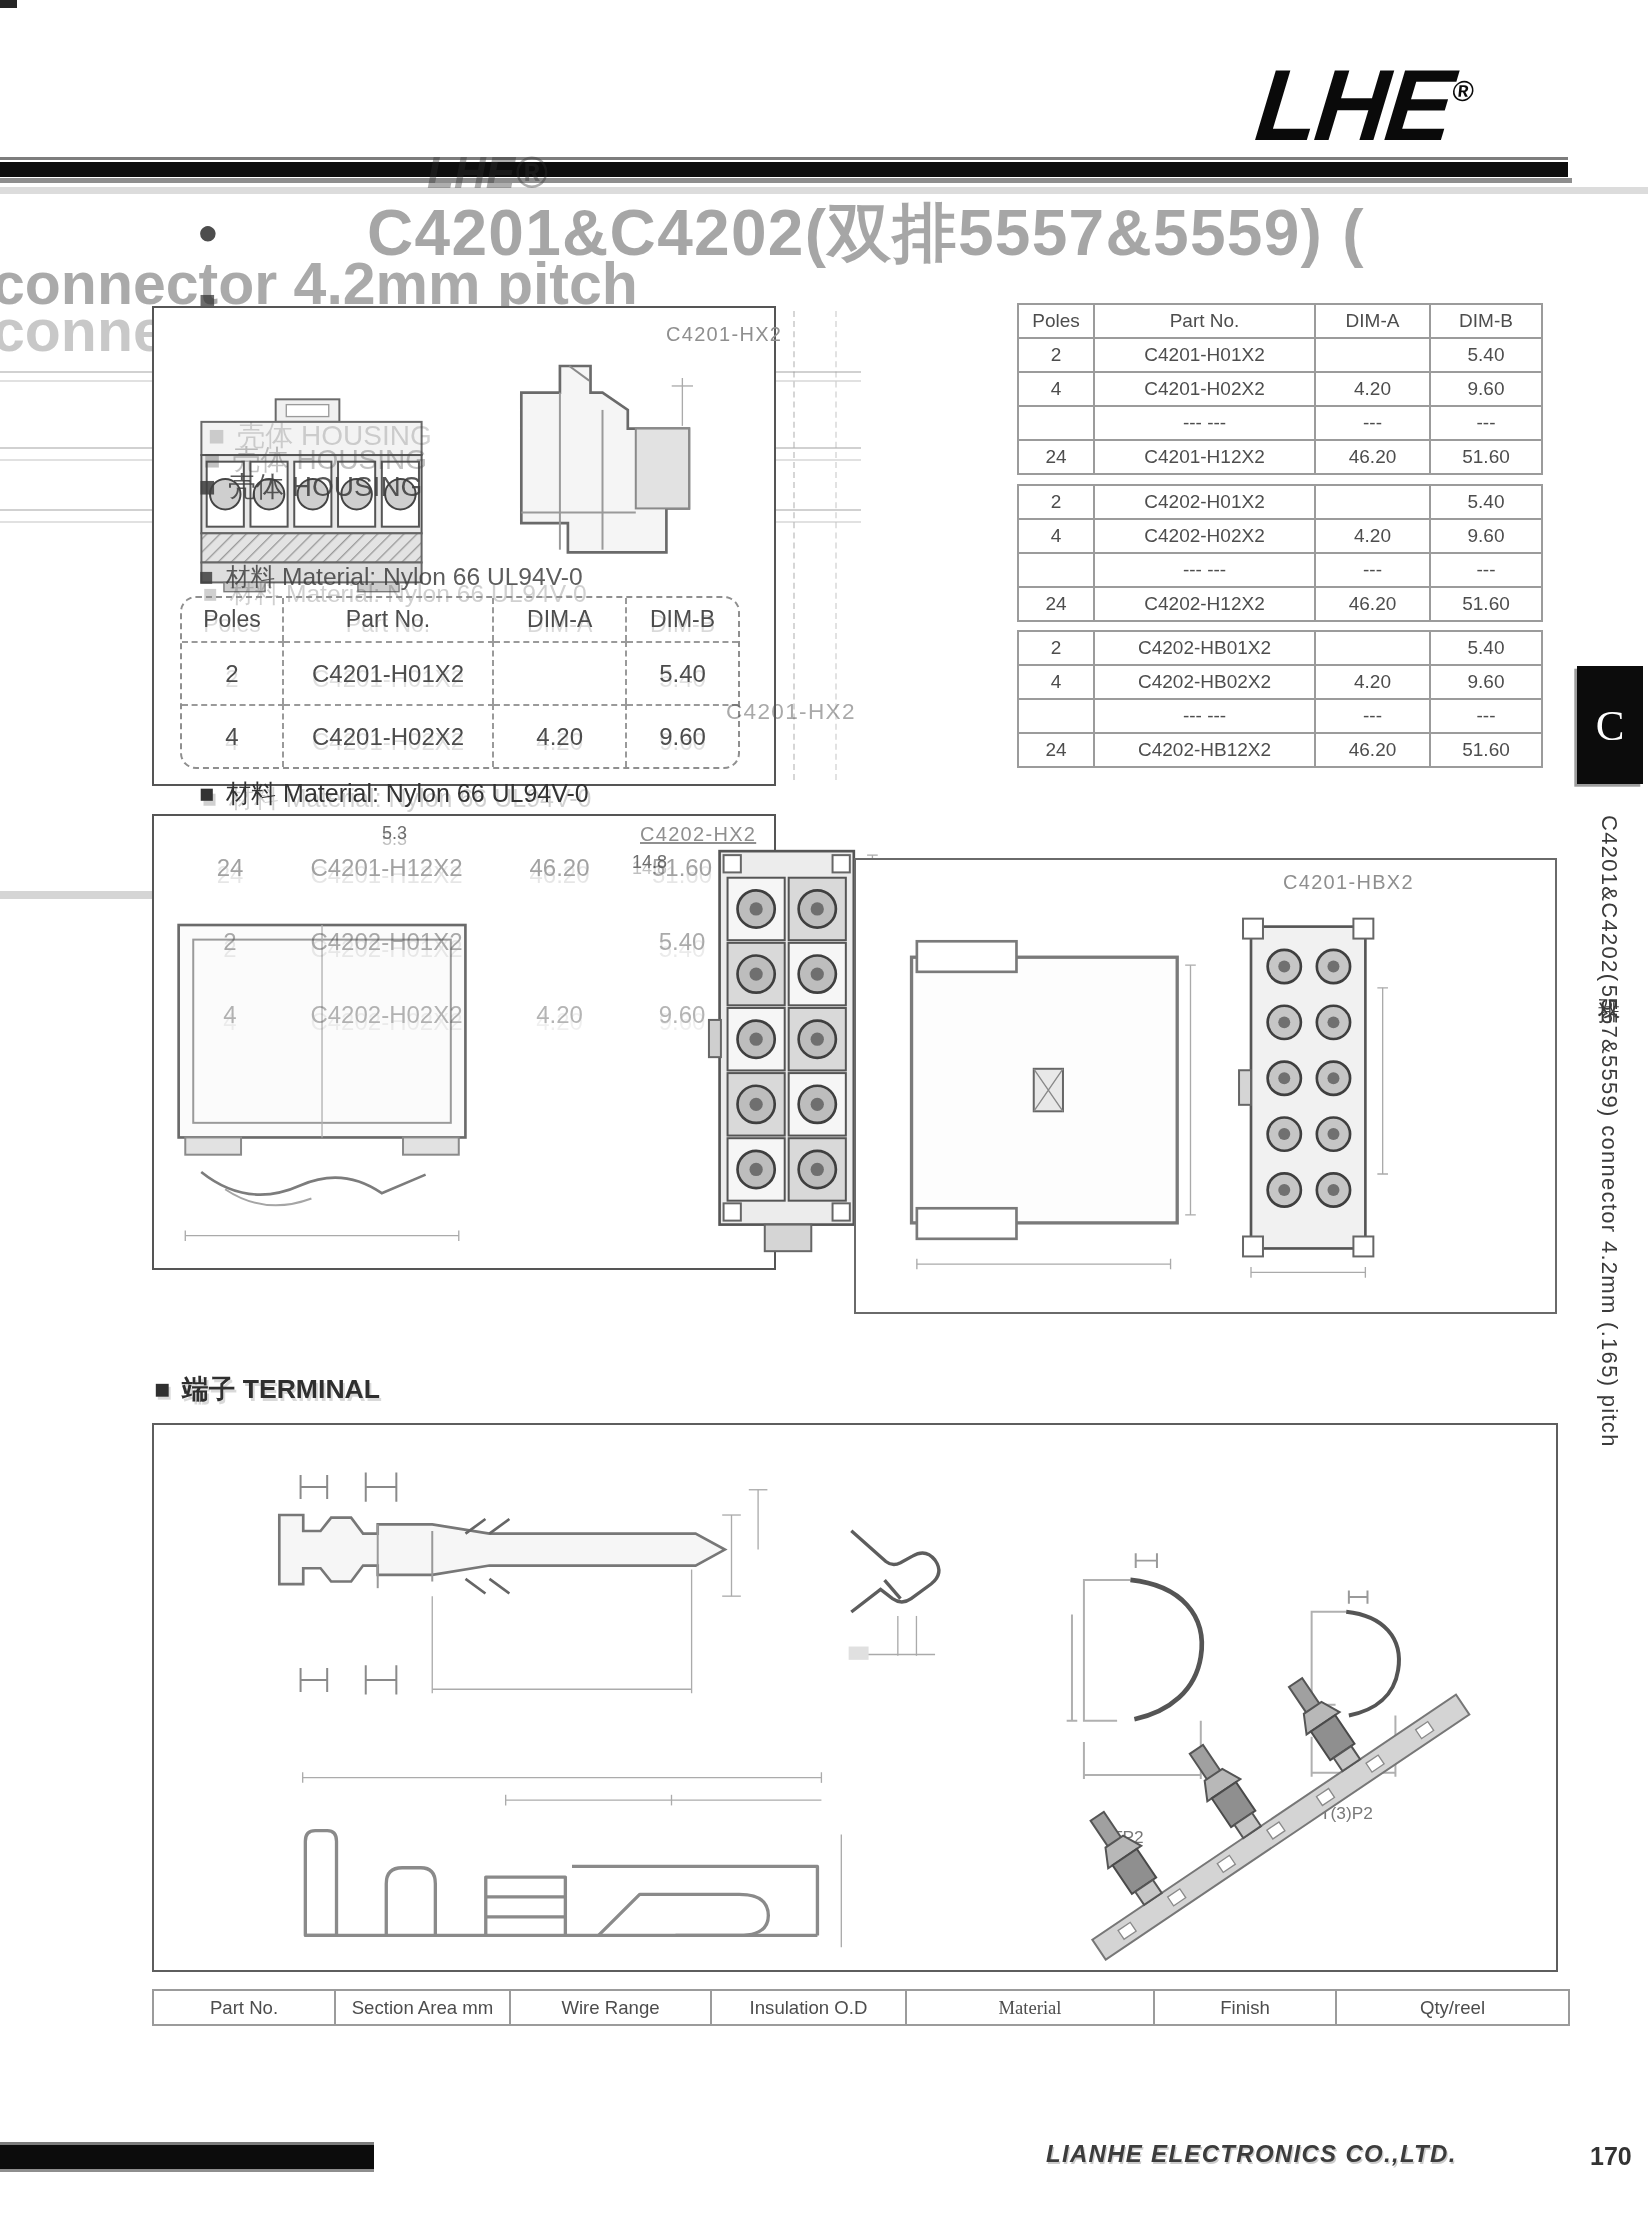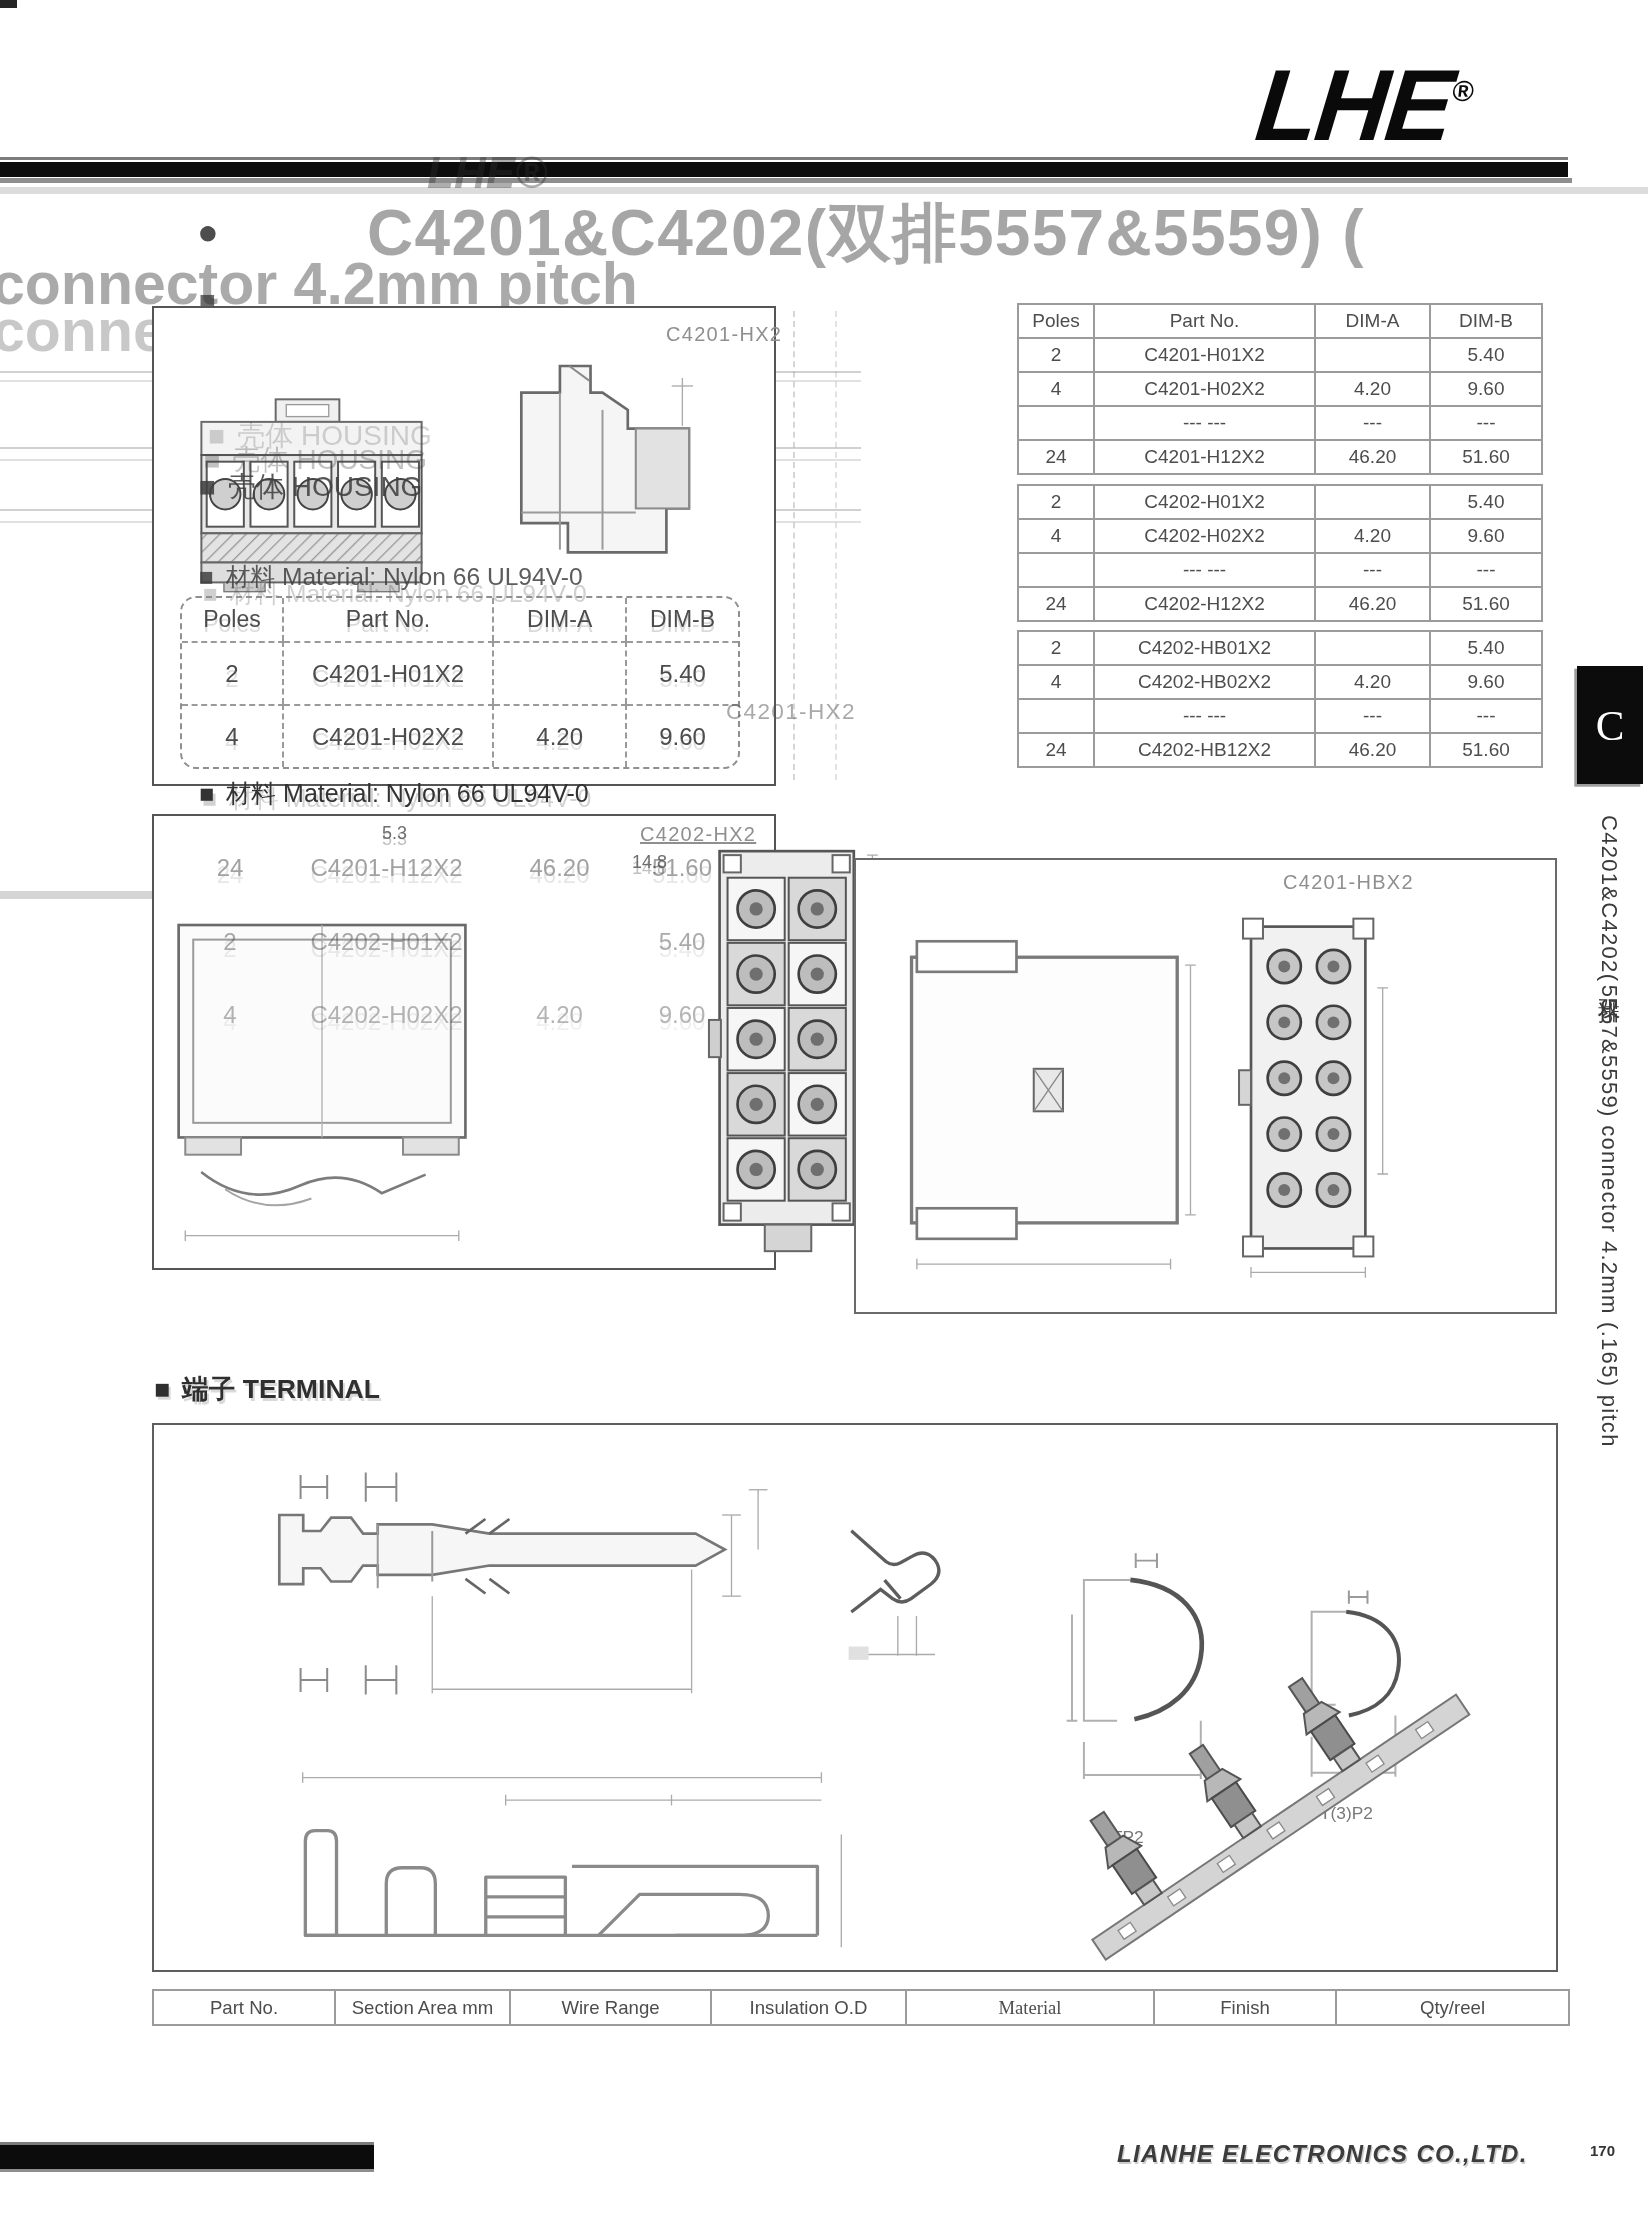--- a/index.html
+++ b/index.html
@@ -122,23 +122,23 @@
   table.spec th:nth-child(2),table.spec td:nth-child(2){width:173px;}
   table.spec th:nth-child(3),table.spec td:nth-child(3){width:199px;}
   table.spec th:nth-child(4),table.spec td:nth-child(4){width:193px;}
   table.spec th:nth-child(5),table.spec td:nth-child(5){width:246px;font-family:Liberation Serif, serif;}
   table.spec th:nth-child(6),table.spec td:nth-child(6){width:180px;}
   table.spec th:nth-child(7),table.spec td:nth-child(7){width:231px;}
 
   
   #footer-bar{left:0;top:2142px;width:374px;height:24px;background:#0c0c0c;
      border-top:3.3px solid #7c7c7c;border-bottom:3.3px solid #8e8e8e;}
-  #footer-company{left:1117px;top:2140px;font-size:24px;font-weight:700;font-style:italic;
+  #footer-company{left:1046px;top:2140px;font-size:24px;font-weight:700;font-style:italic;
      color:#3c3c3c;letter-spacing:1.3px;white-space:nowrap;text-shadow:1.3px 2px 0 rgba(0,0,0,.2);}
-  #footer-page{left:1590px;top:2142px;font-size:15px;font-weight:700;color:#333;}
+  #footer-page{left:1590px;top:2142px;font-size:25px;font-weight:700;color:#333;}
 
   svg{display:block;}
   .svgbox{overflow:visible;}
 </style>
 </head>
 <body>
 
 <div id="page">
 
   <div class="abs" id="corner-mark"></div>

